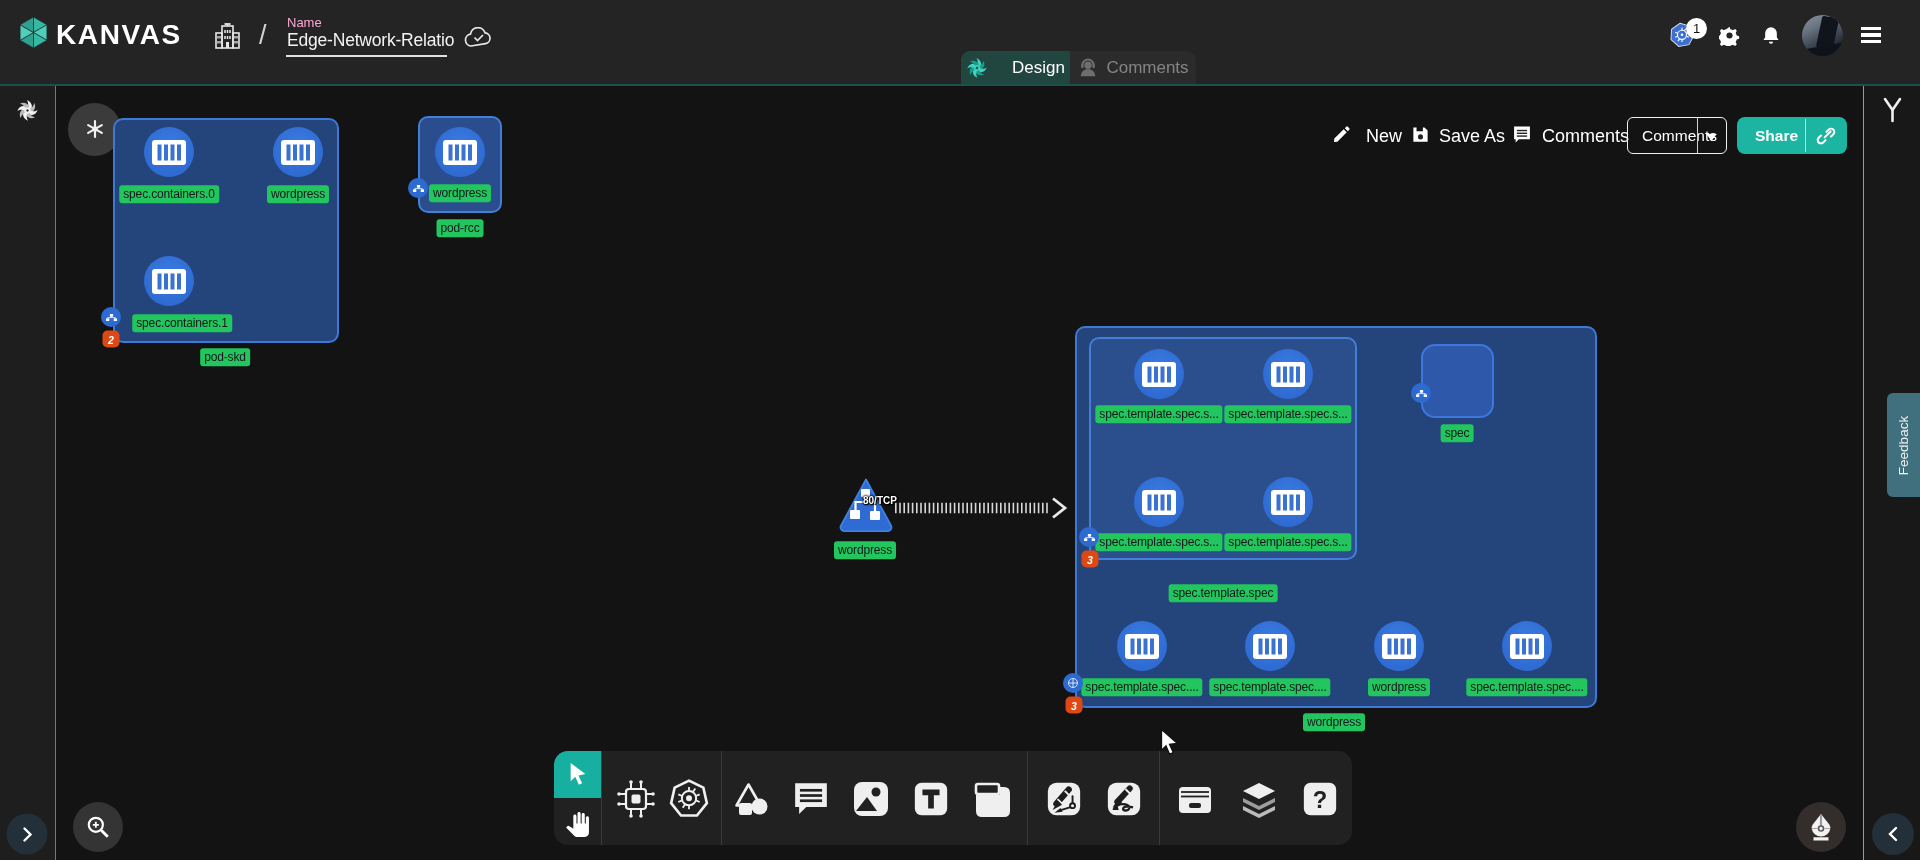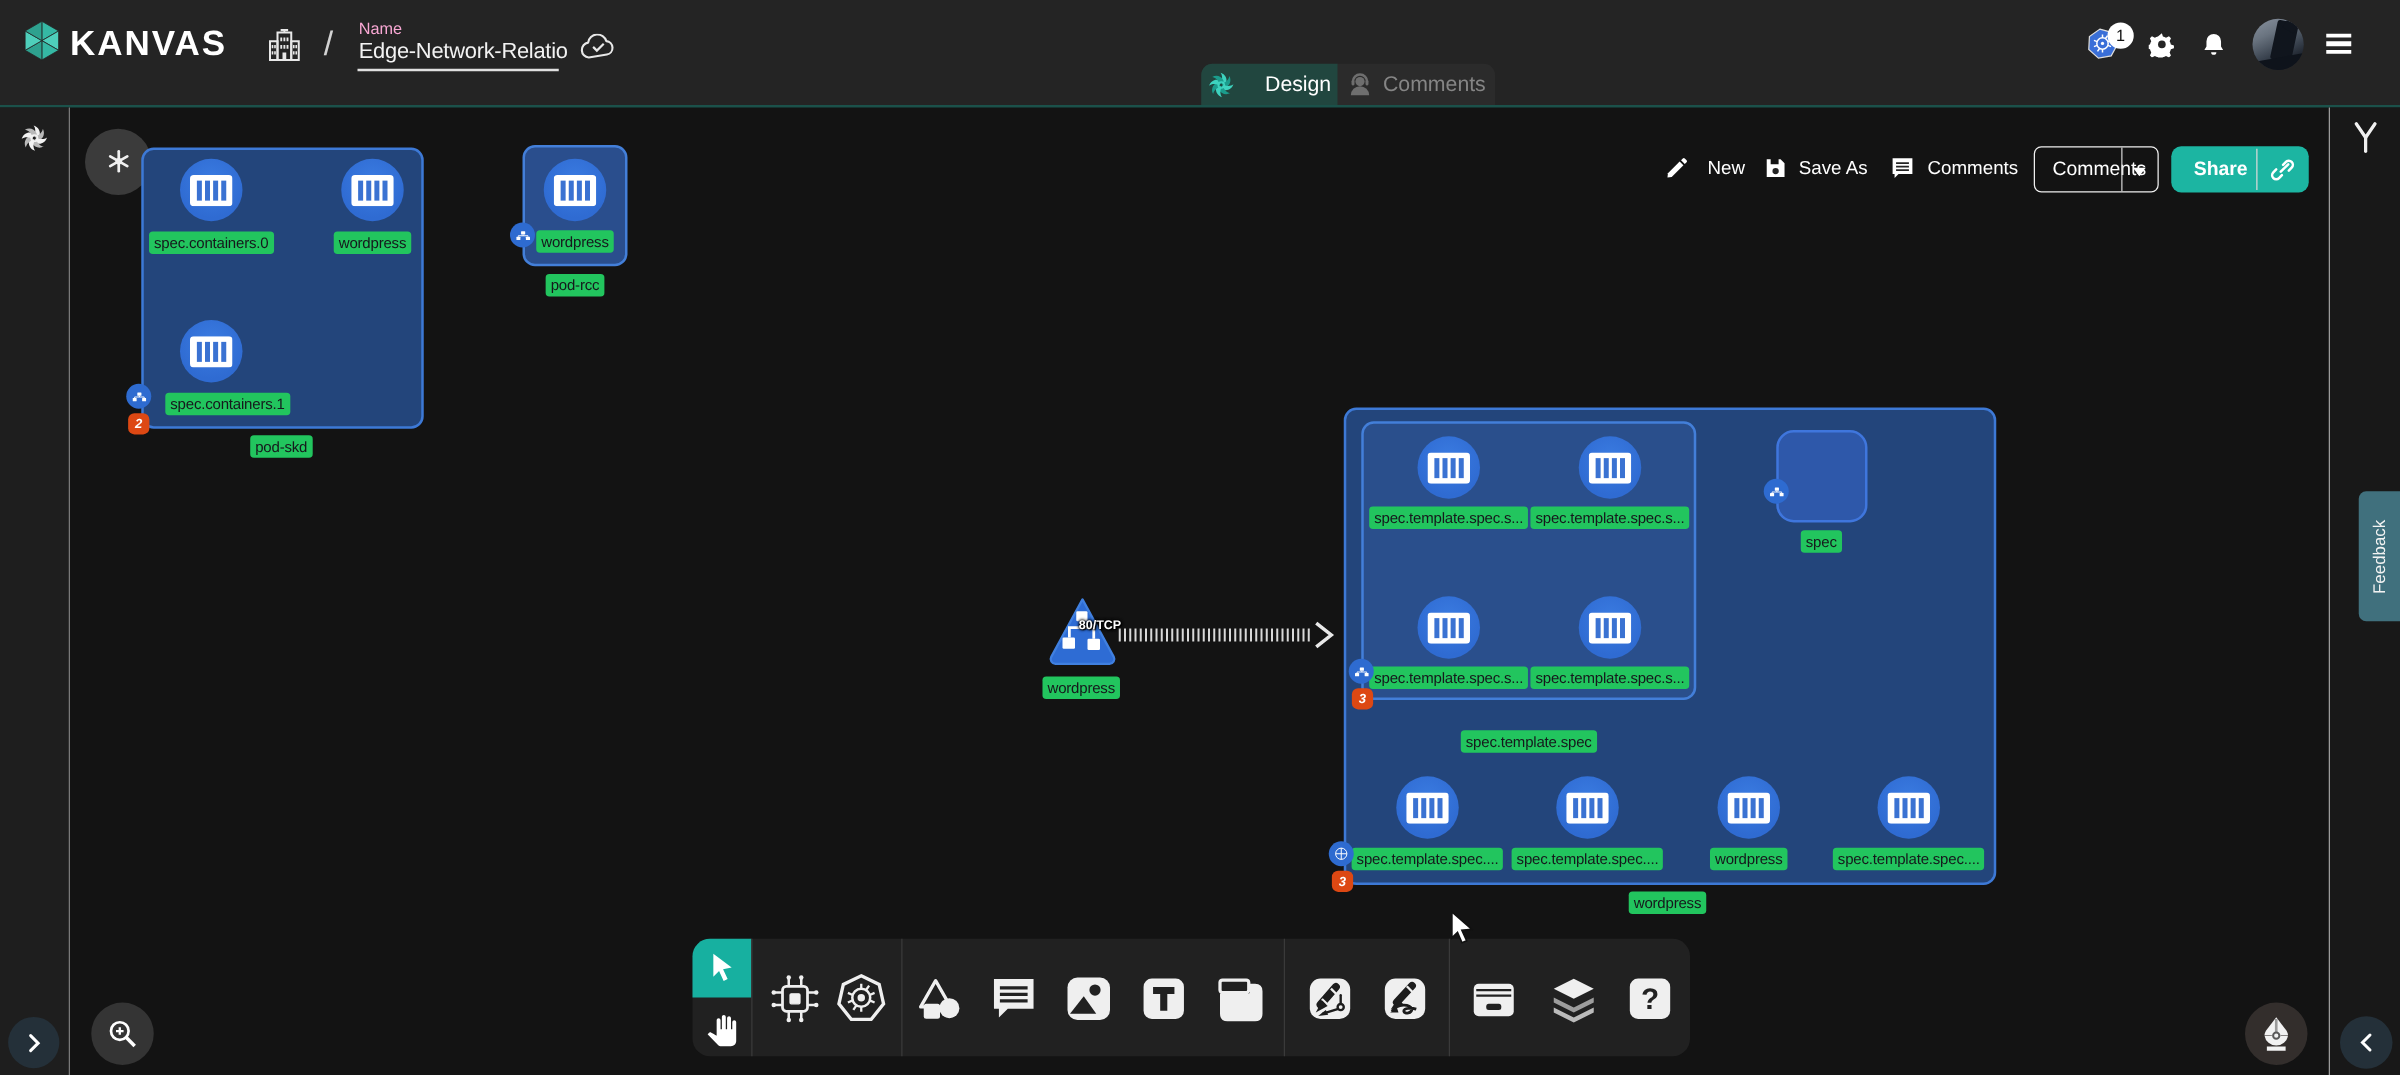--- a/index.html
+++ b/index.html
@@ -17,21 +17,21 @@
      border-radius:9px 0 0 0; display:flex; align-items:center; justify-content:center; gap:24px;
      color:#fff; font-size:17px; }
   #tabOperate { position:absolute; left:109px; top:0; width:126px; height:33px;
      display:flex; align-items:center; justify-content:center; gap:7px; color:#858585; font-size:17px; }
   
   #leftpanel { position:absolute; left:0; top:86px; width:56px; height:774px; background:#1e1e1e;
      border-right:1px solid #787878; }
   #rightpanel { position:absolute; left:1863px; top:86px; width:57px; height:774px; background:#181818;
      border-left:1px solid #9a9a9a; }
   
-  .actxt { color:#fff; font-size:15px; }
+  .actxt { color:#fff; font-size:18px; }
   #actionsBtn { position:absolute; left:1627px; top:117px; width:100px; height:37px;
      border:1px solid #efefef; border-radius:6px; color:#fff; }
   #shareBtn { position:absolute; left:1737px; top:117px; width:110px; height:37px;
      background:#1cb5a2; border-radius:8px; color:#fff; }
   
   .grp { position:absolute; border:2px solid #3d79d6; border-radius:10px; background:#23457b; }
   .node { position:absolute; width:50px; height:50px; border-radius:50%;
      background:radial-gradient(circle at 50% 38%, #3b7ce2 0%, #2f6bd2 70%); display:flex; align-items:center; justify-content:center; }
   .lb { position:absolute; transform:translate(-50%,-50%); background:#22c55e; color:#16181c;
      font-size:12px; padding:1.5px 4px 2px; border-radius:3px; white-space:nowrap; letter-spacing:-0.15px;}

